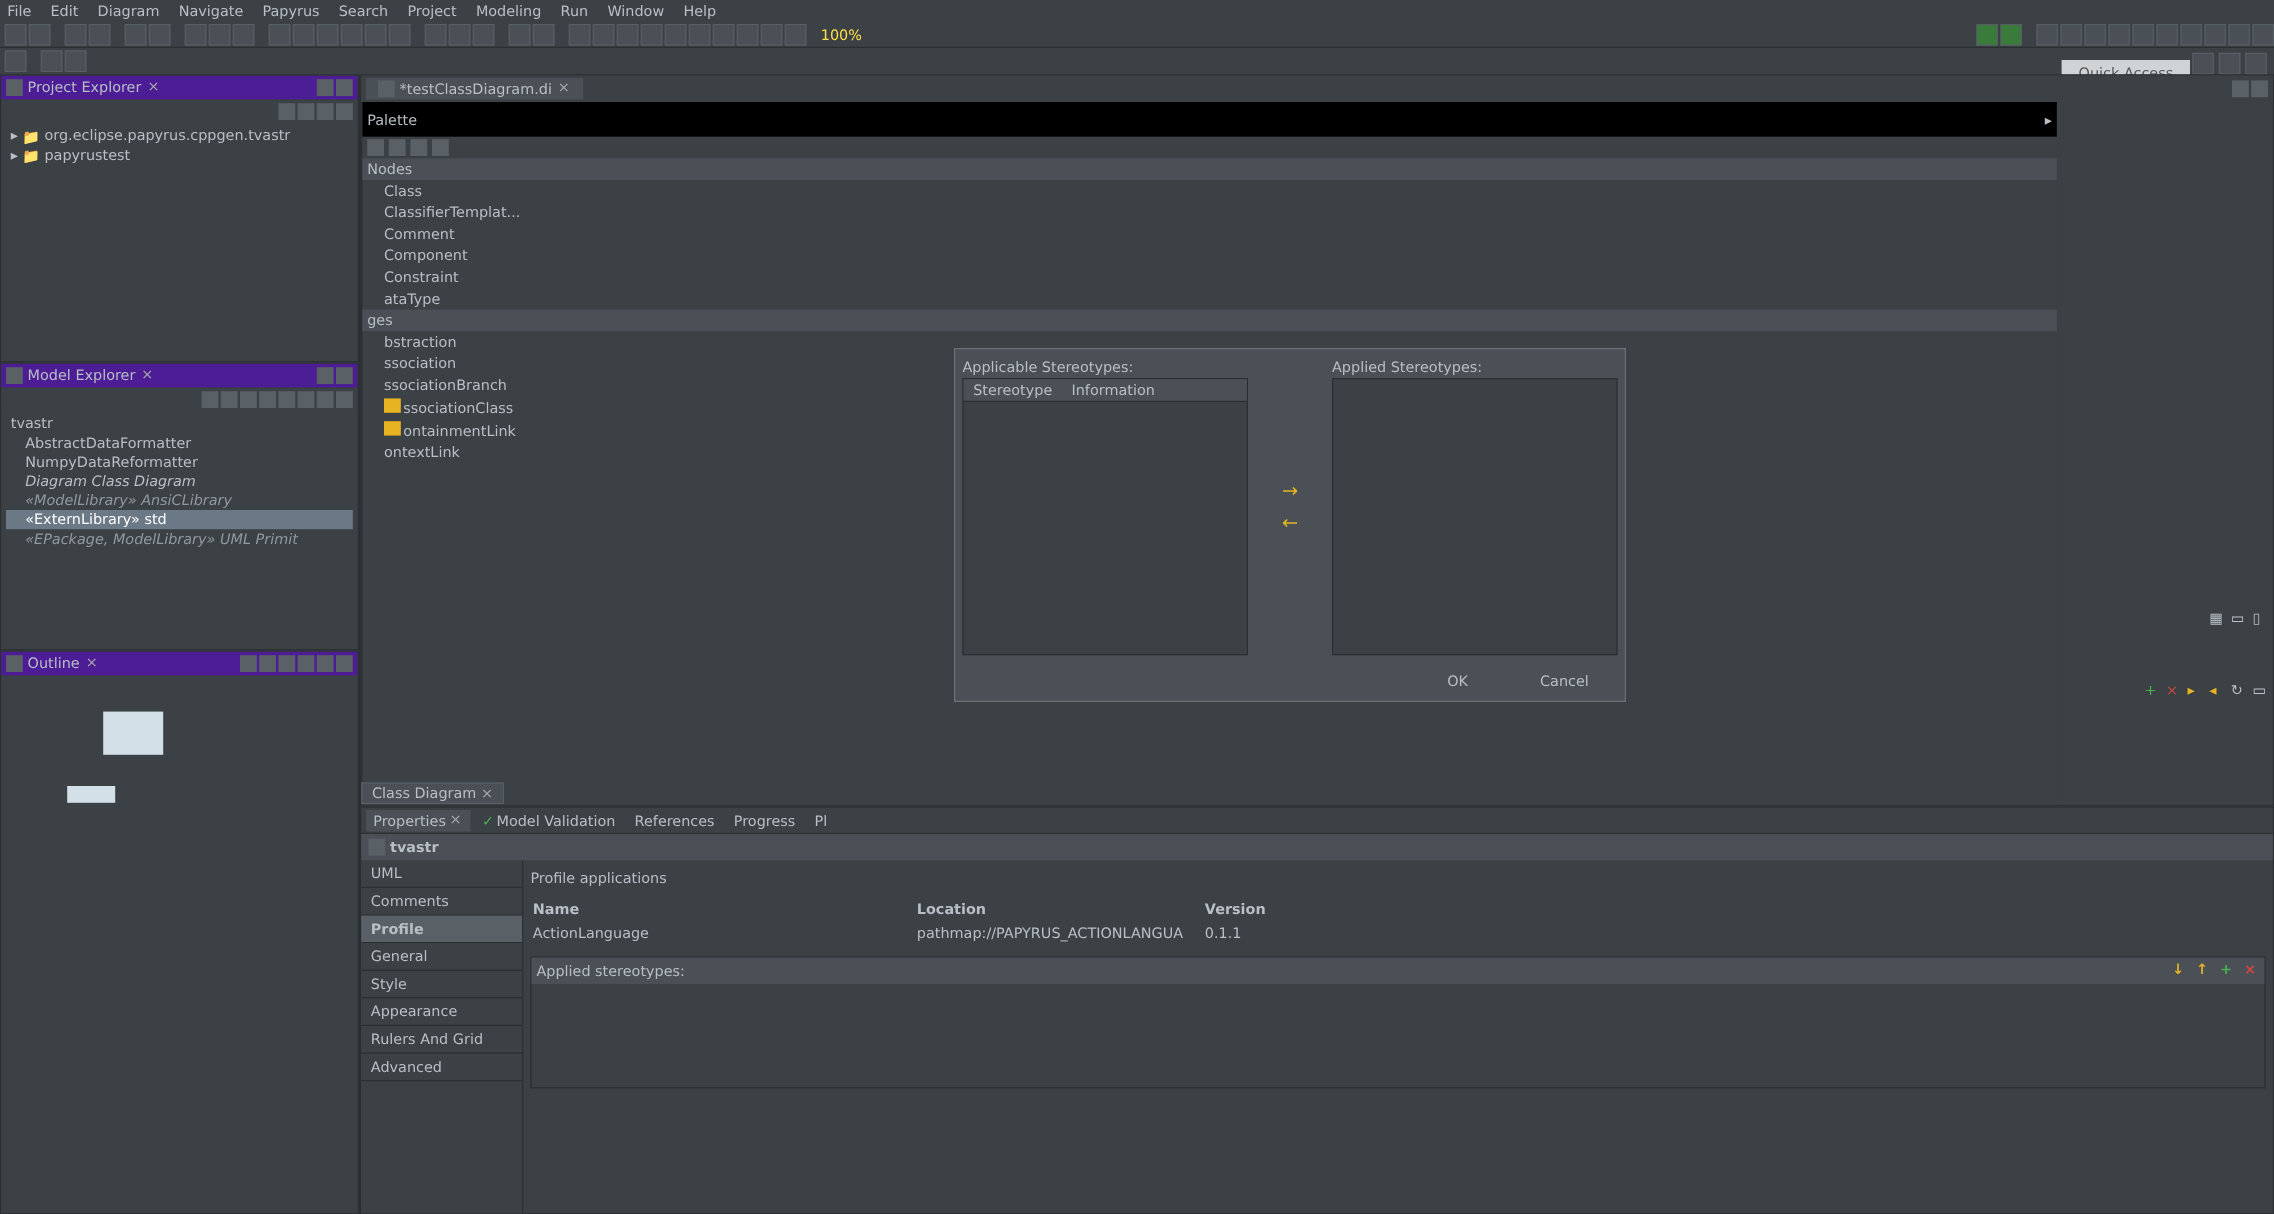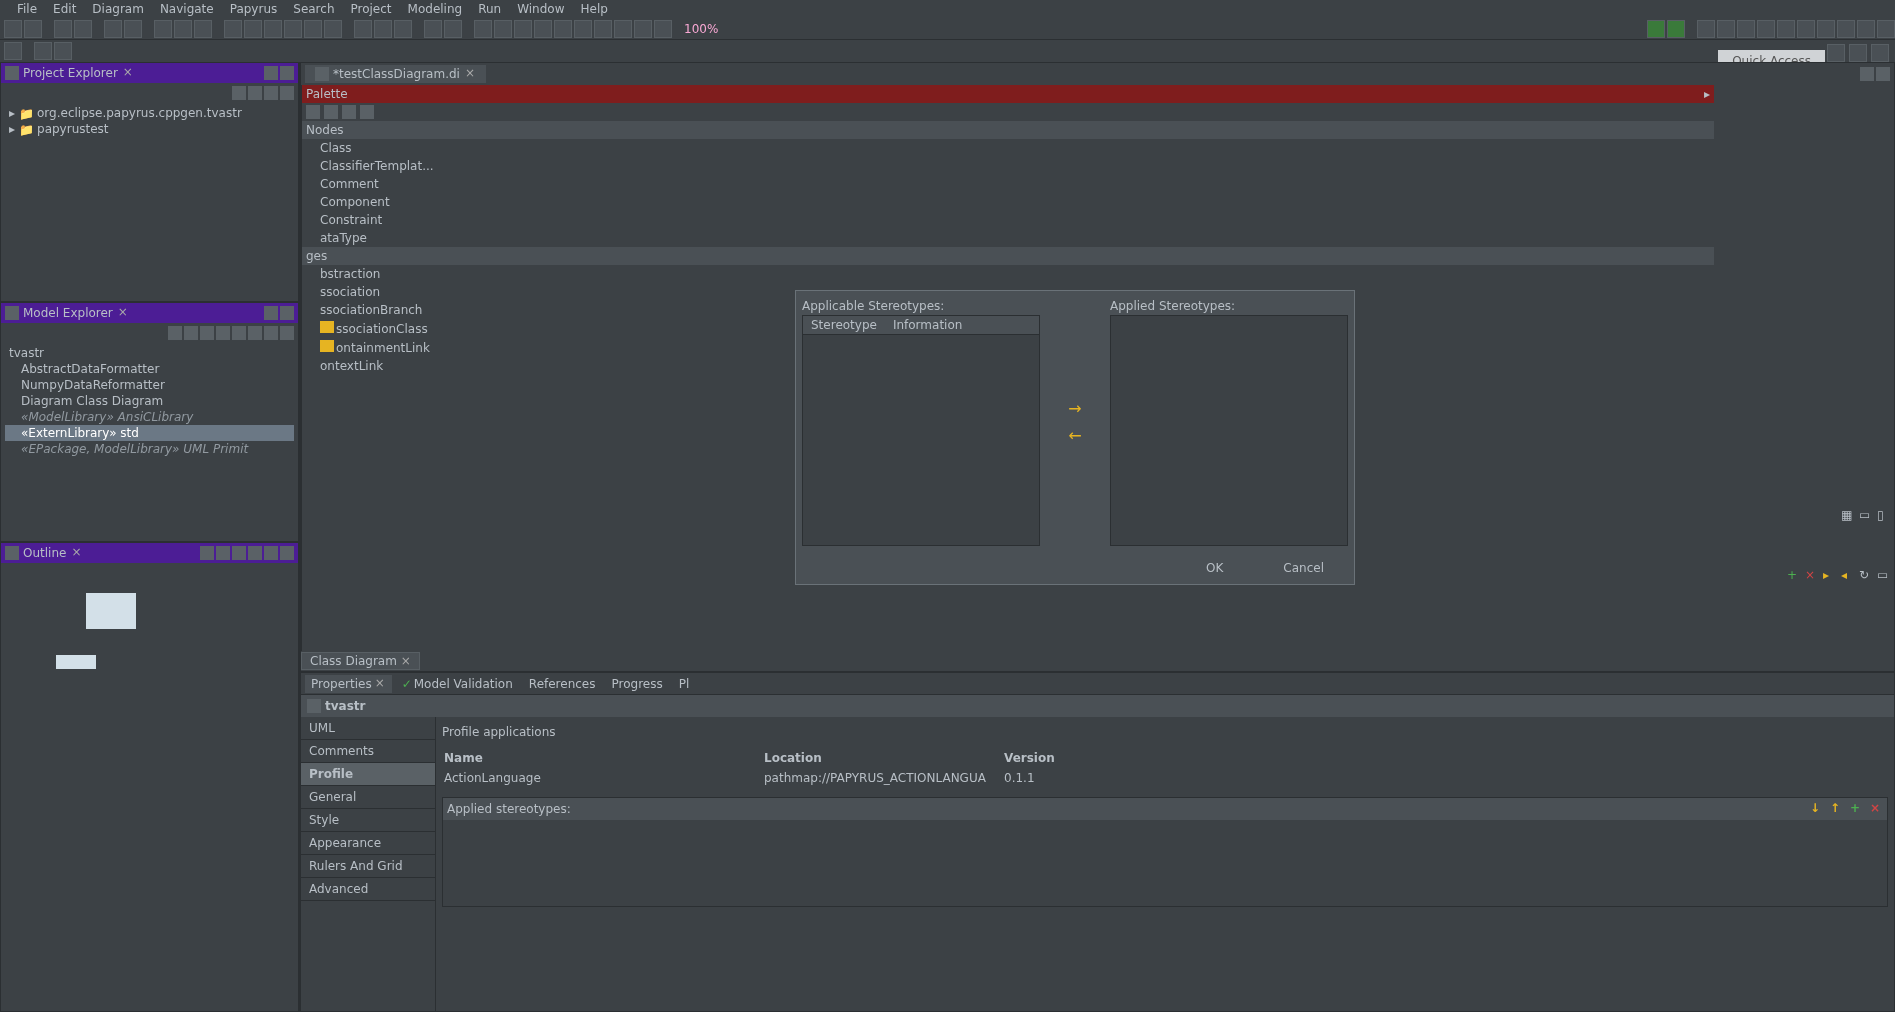--- a/index.html
+++ b/index.html
@@ -1,24 +1,24 @@
 <!DOCTYPE html>
 <html><head>
 <meta charset="utf-8">
 <style>
 * { margin: 0; padding: 0; box-sizing: border-box; font-family: "DejaVu Sans", Arial, sans-serif; font-size: 12px; }
 body { background: #3c4145; color: #b8bfc6; width: 1895px; height: 1012px; overflow: hidden; position: relative; }
 
-.menubar { height: 18px; background: #3c4145; display: flex; padding-left: 11px; gap: 4px; align-items: center; }
+.menubar { height: 18px; background: #3c4145; display: flex; padding-left: 0; gap: 4px; align-items: center; }
 .menubar span { padding: 0 6px; color: #b8bfc6; cursor: default; }
 
 .toolbar { height: 22px; background: #3c4145; display: flex; align-items: center; gap: 2px; padding-left: 4px; border-bottom: 1px solid #2b2f32; }
 .tbtn { width: 18px; height: 18px; background: #4a5055; border: 1px solid #585f64; display:inline-block; }
 .tsep { width: 8px; }
-.zoom { margin-left: 10px; color: #f9a8d4; }
+.zoom { margin-left: 10px; color: #fde047; }
 
 .toolbar2 { height: 22px; background: #3c4145; display: flex; align-items: center; gap: 2px; padding-left: 4px; }
 
 .maingrid { display: grid; grid-template-columns: 300px 1fr; grid-template-rows: 1fr; height: calc(1012px - 62px); }
 
 .leftcol { display: flex; flex-direction: column; border-right: 1px solid #2b2f32; }
 .panel { border: 1px solid #2b2f32; background: #3c4145; display:flex; flex-direction:column; overflow:hidden; }
 .panel-title { height: 20px; background: #4c1d95; display: flex; align-items: center; padding: 0 4px; gap:4px; justify-content:space-between;}
 .panel-title .lbl { display:flex; align-items:center; gap:4px;}
 .panel-title .icons { display:flex; gap:2px;}
@@ -35,21 +35,21 @@
 .centergrid { display:grid; grid-template-rows: 1fr 340px; }
 
 .editorzone { position:relative; border:1px solid #2b2f32; background:#3c4145; display:grid; grid-template-columns: 1fr 180px; grid-template-rows: 22px 1fr 20px;}
 .editor-tabs { grid-column:1/3; height:22px; background:#3c4145; display:flex; align-items:center; padding-left:4px; justify-content:space-between;}
 .etab { background:#4a5055; padding:2px 10px; display:flex; align-items:center; gap:4px;}
 .editor-mini { display:flex; gap:2px; padding-right:4px;}
 
 .canvas { background:#3c4145; position:relative; grid-column:1/2; overflow:hidden;}
 
 .palette { grid-row:2/4; background:#3c4145; border-left:1px solid #2b2f32; display:flex; flex-direction:column;}
-.pal-head { height:18px; background:#7f1d1d; display:flex; align-items:center; padding:0 4px; justify-content:space-between;}
+.pal-head { height:29px; background:#000000; display:flex; align-items:center; padding:0 4px; justify-content:space-between;}
 .pal-row { height:18px; background:#3c4145; display:flex; align-items:center; padding:0 4px; gap:4px;}
 .pal-cat { height:18px; background:#4a5055; display:flex; align-items:center; padding:0 4px; gap:4px;}
 .pal-item { padding:2px 4px 2px 18px; font-size:12px;}
 .pal-item.partial { color:#b8bfc6;}
 .pal-yellow { display:inline-block; width:14px; height:12px; background:#e6b422; margin-right:2px;}
 
 .canvas-bottom-tabs { grid-column:1/2; height:20px; background:#3c4145; display:flex; align-items:center;}
 .cbtab { background:#4a5055; padding:1px 8px; border:1px solid #585f64;}
 
 .bottomzone { border:1px solid #2b2f32; background:#3c4145; display:flex; flex-direction:column;}
@@ -238,21 +238,21 @@
       <div class="tree">
         <div class="tree-item">
             <span>tvastr</span>
           </div>
         <div class="tree-item" style="padding-left:16px;">
             <span>AbstractDataFormatter</span>
           </div>
         <div class="tree-item" style="padding-left:16px;">
             <span>NumpyDataReformatter</span>
           </div>
-        <div class="tree-item" style="padding-left:16px;">
+        <div class="tree-item" style="padding-left:16px;font-style:italic;">
             <span>Diagram Class Diagram</span>
           </div>
         <div class="tree-item italic" style="padding-left:16px;">
             <span>«ModelLibrary» AnsiCLibrary</span>
           </div>
         <div class="tree-item sel" style="padding-left:16px;">
             <span>«ExternLibrary» std</span>
           </div>
         <div class="tree-item italic" style="padding-left:16px;">
             <span>«EPackage, ModelLibrary» UML Primit</span>

